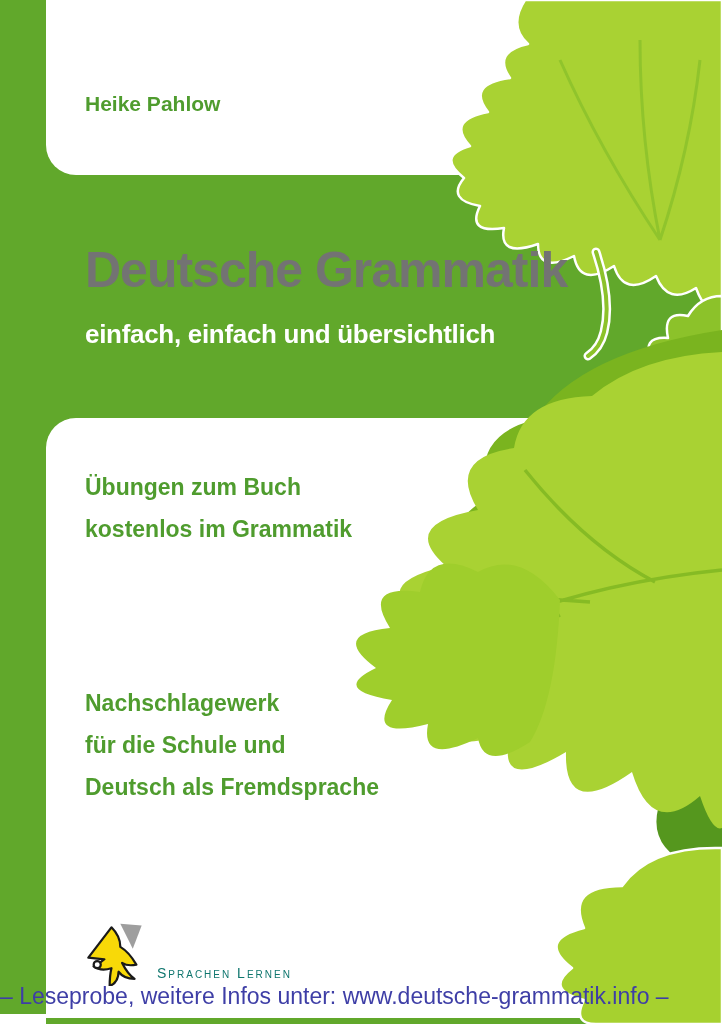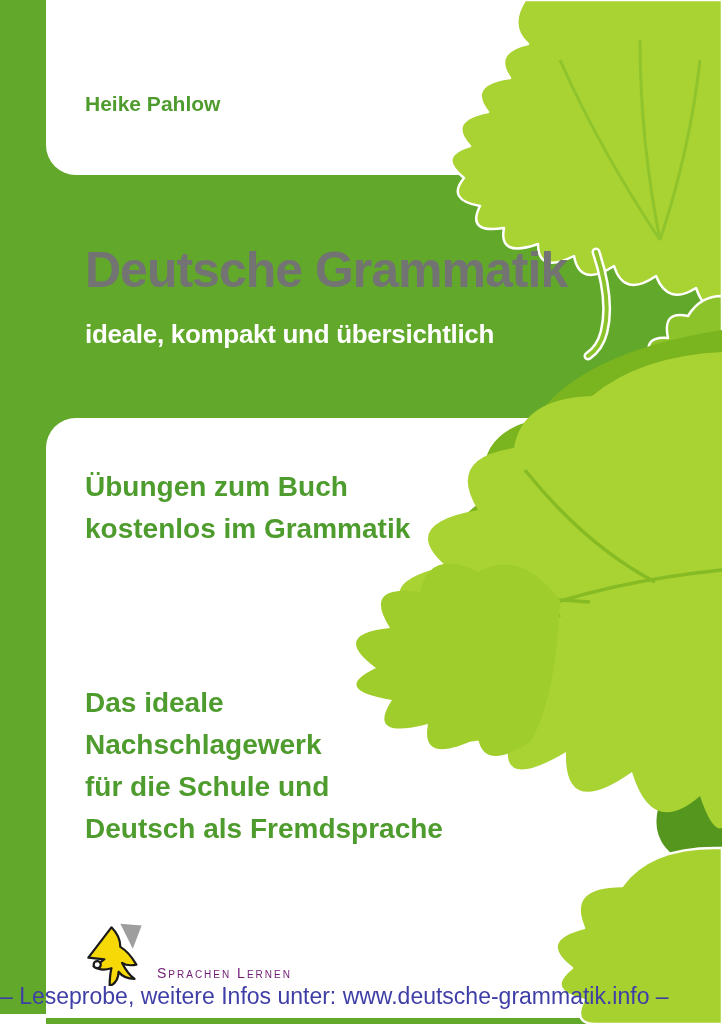--- a/index.html
+++ b/index.html
@@ -48,33 +48,33 @@
     font-size:50px;font-weight:bold;color:#737373;
     letter-spacing:-1px;line-height:56px;
   }
   .subtitle{
     left:85px;top:318px;width:600px;
     font-size:26px;font-weight:bold;color:#ffffff;
     letter-spacing:-0.3px;line-height:32px;
   }
   .promo{
     left:85px;width:400px;
-    font-size:28px;font-weight:bold;color:#4f9c2e;line-height:42px;
+    font-size:23px;font-weight:bold;color:#4f9c2e;line-height:42px;
   }
   .promo-web{top:466px;}
   .promo-usp{top:682px;}
   .brand{position:absolute;left:83px;top:922px;z-index:20;width:320px;height:80px;}
   .brand-icon{position:absolute;left:0;top:0;width:64px;height:64px;}
   .brand-name{
     position:absolute;left:72px;top:8px;
     font-size:30px;font-weight:bold;color:#9b9b9b;line-height:32px;
   }
   .brand-tagline{
     position:absolute;left:74px;top:42px;
-    font-size:14px;color:#701a75;
+    font-size:14px;color:#0f766e;
     font-variant:small-caps;letter-spacing:2px;line-height:18px;
   }
   .footer-note{
     left:0;right:0;top:983px;text-align:left;
     font-size:23px;color:#3e3ea6;line-height:26px;
   }
 </style>
 </head>
 <body>
 
@@ -114,29 +114,28 @@
     <path d="M560,600 Q520,548 478,572 Q430,548 420,592 Q362,584 390,628 Q330,634 376,668
          Q330,690 392,700 Q366,740 428,724 Q420,766 478,738 Q484,772 530,742 Q556,700 560,600 Z" fill="#9fce2c"></path>
 
     <path d="M722,848 Q650,846 622,886 Q566,886 584,928 Q536,940 572,968 Q544,990 584,1000
          Q572,1024 596,1024 L722,1024 Z" fill="#a6d12f" stroke="#ffffff" stroke-width="2.5" stroke-linejoin="round"></path>
   </svg>
 
   <div class="txt author">Heike Pahlow</div>
 
   <div class="txt title">Deutsche Grammatik</div>
-  <div class="txt subtitle">ideale, kompakt und übersichtlich</div>
+  <div class="txt subtitle">einfach, einfach und übersichtlich</div>
 
   <div class="txt promo promo-web">
     <div>Übungen zum Buch</div>
     <div>kostenlos im Grammatik</div>
   </div>
 
   <div class="txt promo promo-usp">
-    <div>Das ideale</div>
     <div>Nachschlagewerk</div>
     <div>für die Schule und</div>
     <div>Deutsch als Fremdsprache</div>
   </div>
 
   <div class="brand">
     <svg class="brand-icon" viewBox="0 0 72 72" aria-hidden="true">
       <polygon points="42,2 66,4 56,30" fill="#9e9e9e"></polygon>
       <path d="M6,40 L32,6 Q42,16 42,28 Q52,34 60,48 Q50,50 44,46 Q50,58 58,64 Q46,64 40,56
            Q40,68 30,72 Q30,60 32,52 Q20,56 12,50 Q20,46 24,42 Z" fill="#f8d908" stroke="#1a1a1a" stroke-width="2.5" stroke-linejoin="round"></path>

